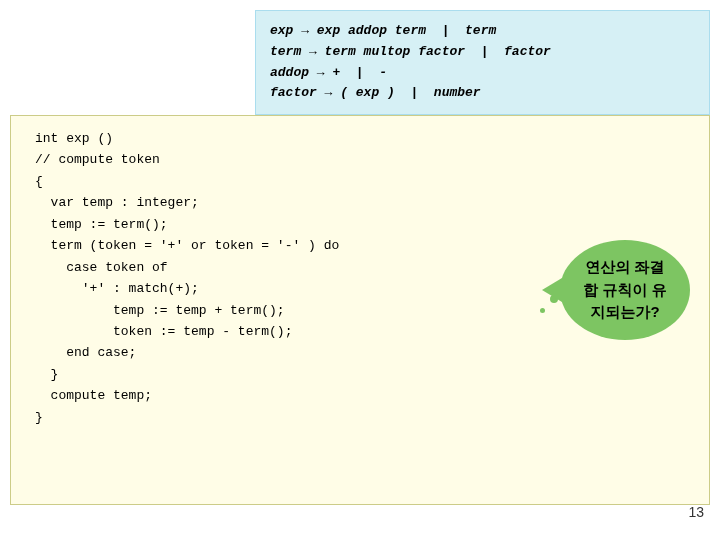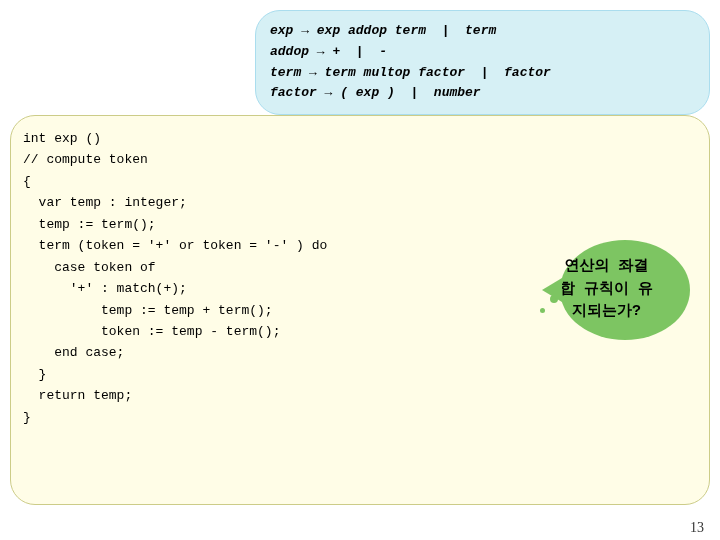--- a/index.html
+++ b/index.html
@@ -1,15 +1,15 @@
 <!DOCTYPE html>
 <html><head>
   <meta charset="utf-8">
   <style>
-    * { box-sizing: border-box; margin: 0; padding: 0; border-radius: 25px; }
+    * { box-sizing: border-box; margin: 0; padding: 0; }
 
     body {
       width: 720px;
       height: 540px;
       background: #ffffff;
       font-family: 'Courier New', Courier, monospace;
       overflow: hidden;
       position: relative;
     }
 
@@ -47,21 +47,21 @@
 
     
     .code-box {
       position: absolute;
       top: 115px;
       left: 10px;
       right: 10px;
       bottom: 35px;
       background: #fffde7;
       border: 1px solid #cccc88;
-      padding: 12px 12px;
+      padding: 12px 24px;
       font-family: 'Courier New', Courier, monospace;
       font-size: 13px;
       line-height: 1.65;
       color: #000000;
     }
 
     .code-line {
       display: block;
       white-space: pre;
     }
@@ -70,23 +70,23 @@
     .speech-bubble {
       position: absolute;
       right: 30px;
       top: 240px;
       width: 130px;
       height: 100px;
       background: #7dc562;
       border-radius: 50%;
       display: flex;
       align-items: center;
-      justify-content: flex-start;
+      justify-content: center;
       text-align: center;
-      font-family: Liberation Mono, monospace;
+      font-family: Liberation Sans, sans-serif;
       font-size: 15px;
       font-weight: bold;
       color: #000000;
       line-height: 1.5;
     }
 
     .speech-bubble::before {
       content: '';
       position: absolute;
       left: -18px;
@@ -116,53 +116,53 @@
     .dot2 {
       width: 5px;
       height: 5px;
       right: 175px;
       top: 308px;
     }
 
     
     .page-number {
       position: absolute;
-      bottom: 4px;
+      bottom: 20px;
       right: 16px;
-      font-family: Liberation Serif, serif;
+      font-family: Liberation Sans, sans-serif;
       font-size: 14px;
       color: #333333;
     }
   </style>
 </head>
 <body>
 
 <div class="slide-container">
 
   <div class="grammar-box">
     <span class="grammar-line keyword-italic">exp → exp addop term  |  term</span>
+    <span class="grammar-line keyword-italic">term → term multop factor  |  factor</span>
     <span class="grammar-line keyword-italic">addop → +  |  -</span>
-    <span class="grammar-line keyword-italic">term → term multop factor  |  factor</span>
     <span class="grammar-line keyword-italic">factor → ( exp )  |  number</span>
   </div>
 
   <div class="code-box">
     <span class="code-line">int exp ()</span>
     <span class="code-line">// compute token</span>
     <span class="code-line">{</span>
     <span class="code-line">  var temp : integer;</span>
     <span class="code-line">  temp := term();</span>
     <span class="code-line">  term (token = '+' or token = '-' ) do</span>
     <span class="code-line">    case token of</span>
     <span class="code-line">      '+' : match(+);</span>
     <span class="code-line">          temp := temp + term();</span>
     <span class="code-line">          token := temp - term();</span>
     <span class="code-line">    end case;</span>
     <span class="code-line">  }</span>
-    <span class="code-line">  return temp;</span>
+    <span class="code-line">  compute temp;</span>
     <span class="code-line">}</span>
   </div>
 
   <div class="dot dot2"></div>
   <div class="dot dot1"></div>
 
   <div class="speech-bubble">
     <span>연산의 좌결<br>합 규칙이 유<br>지되는가?</span>
   </div>
 

